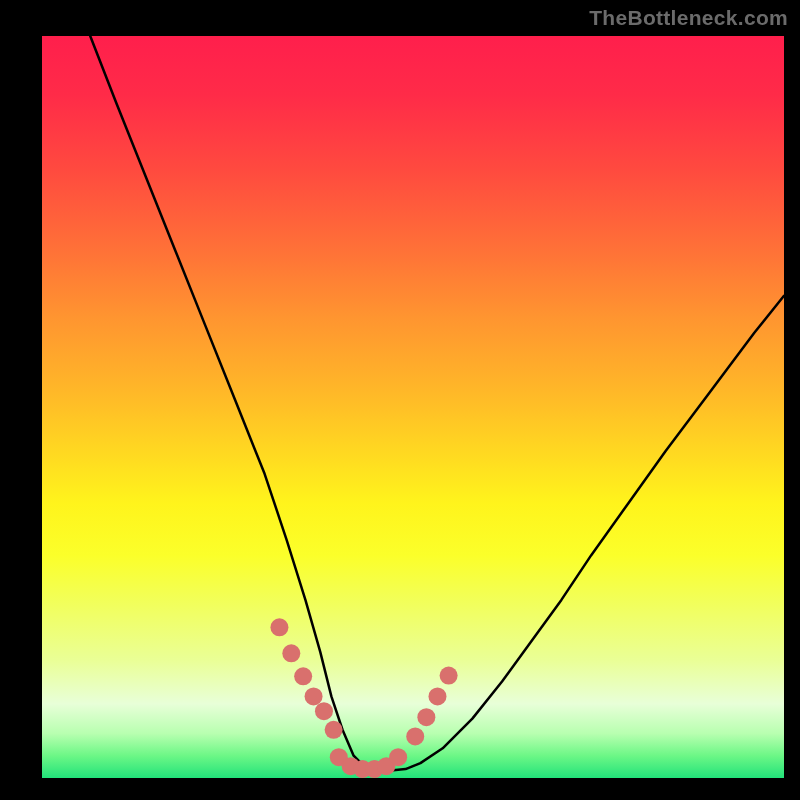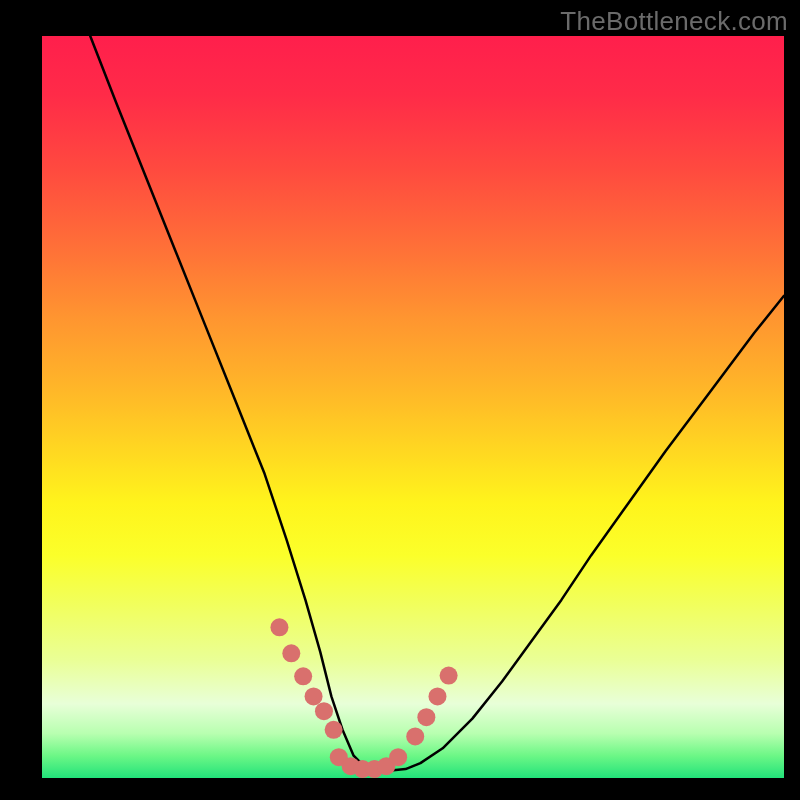--- a/index.html
+++ b/index.html
@@ -42,23 +42,23 @@
       #b8ffb0 94%,
       #6cf786 97%,
       #22e27a 100%
     );
   }
   .watermark {
     position: absolute;
     top: 6px;
     right: 12px;
     color: #6b6b6b;
-    font-size: 26px;
+    font-size: 21px;
     letter-spacing: 0.3px;
-    font-weight: 400;
+    font-weight: 700;
   }
   svg.curves {
     position: absolute;
     left: 0;
     top: 0;
     width: 742px;
     height: 742px;
     overflow: visible;
   }
 </style>

